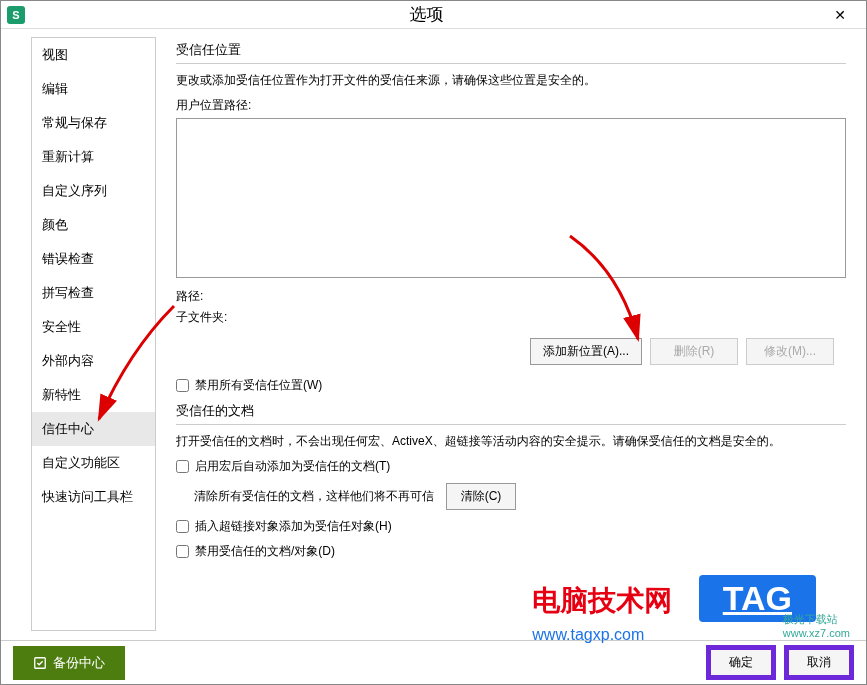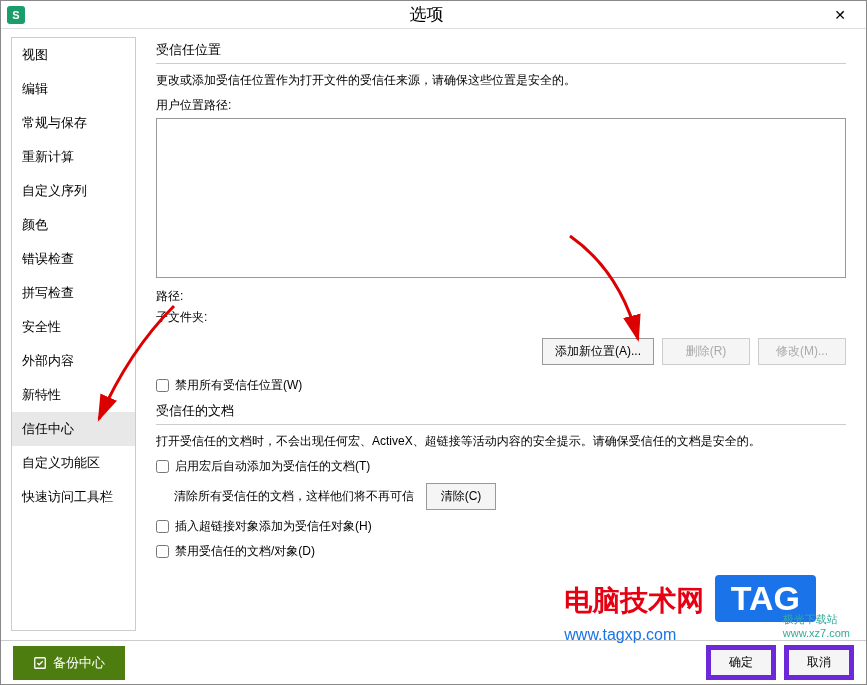--- a/index.html
+++ b/index.html
@@ -1,48 +1,48 @@
 <!DOCTYPE html>
 <html><head>
   <meta charset="utf-8">
   <style>
     * { margin: 0; padding: 0; box-sizing: border-box; font-family: "Microsoft YaHei", sans-serif; }
     body { width: 867px; height: 685px; background: #fff; border: 1px solid #888; position: relative; overflow: hidden; }
     .titlebar { height: 28px; background: #fff; border-bottom: 1px solid #ddd; display: flex; align-items: center; padding: 0 6px; font-size: 12px; }
     .app-icon { width: 18px; height: 18px; background: #1a9c6b; border-radius: 3px; display: flex; align-items: center; justify-content: center; color: #fff; font-weight: bold; font-size: 11px; margin-right: 8px; }
     .titlebar-title { flex: 1; font-size: 17px; text-align: center; }
     .close-btn { width: 40px; height: 28px; display: flex; align-items: center; justify-content: center; cursor: pointer; font-size: 14px; }
-    .main { display: flex; height: 610px; }
+    .main { display: flex; height: 610px; padding-left: 20px; }
     .sidebar { width: 125px; border-right: 1px solid #ccc; display: flex; flex-direction: column; margin: 8px 0 8px 10px; border: 1px solid #ccc; }
     .sidebar-item { padding: 8px 10px; font-size: 13px; cursor: pointer; }
     .sidebar-item.active { background: #e8e8e8; }
     .content { flex: 1; padding: 12px 20px; font-size: 13px; overflow: auto; }
     .section-title { font-size: 13px; margin-bottom: 8px; border-bottom: 1px solid #ccc; padding-bottom: 4px; }
     .desc { margin: 8px 0; font-size: 12px; }
     .label { font-size: 12px; margin: 8px 0 4px; }
     .listbox { width: 100%; height: 160px; border: 1px solid #999; background: #fff; margin-bottom: 10px; }
     .field-row { display: flex; margin: 4px 0; font-size: 12px; }
     .field-label { width: 70px; }
-    .btn-row { display: flex; justify-content: flex-end; gap: 8px; margin: 12px 0; }
+    .btn-row { display: flex; justify-content: flex-end; gap: 8px; margin: 12px 12px; }
     .btn { padding: 4px 12px; font-size: 12px; border: 1px solid #999; background: #f5f5f5; cursor: pointer; min-width: 88px; text-align: center; }
     .btn.disabled { color: #aaa; border-color: #ccc; cursor: default; }
     .checkbox-row { display: flex; align-items: center; margin: 8px 0; font-size: 12px; }
     .checkbox-row input { margin-right: 6px; }
     .clear-row { display: flex; align-items: center; gap: 12px; margin: 8px 0 8px 18px; font-size: 12px; }
     .footer { position: absolute; bottom: 0; left: 0; right: 0; height: 44px; border-top: 1px solid #ccc; display: flex; align-items: center; padding: 0 12px; background: #fff; }
     .backup-btn { background: #4d7c0f; color: #fff; padding: 8px 20px; font-size: 13px; cursor: pointer; display: flex; align-items: center; gap: 6px; border: none; }
     .backup-icon { width: 14px; height: 14px; }
     .footer-spacer { flex: 1; }
     .footer-btn { padding: 4px 16px; font-size: 12px; border: 5px solid #6d28d9; background: #f5f5f5; margin-left: 8px; cursor: pointer; min-width: 70px; text-align: center; }
     .arrow { position: absolute; pointer-events: none; }
     .arrow1 { left: 88px; top: 300px; }
     .arrow2 { left: 559px; top: 230px; }
     .watermark { position: absolute; bottom: 40px; right: 50px; pointer-events: none; }
     .wm-red { color: #e60012; font-size: 28px; font-weight: bold; font-family: Liberation Mono, monospace; }
-    .wm-tag { background: #1a73e8; color: #fff; font-size: 34px; font-weight: bold; padding: 4px 16px; border-radius: 4px; display: inline-block; margin-left: 6px; font-family: Arial; }
+    .wm-tag { background: #1a73e8; color: #fff; font-size: 34px; font-weight: bold; padding: 4px 24px; border-radius: 4px; display: inline-block; margin-left: 22px; font-family: Arial; text-decoration: underline; }
     .wm-url { color: #1a73e8; font-size: 16px; margin-top: 4px; }
     .wm-small { position: absolute; bottom: 45px; right: 16px; font-size: 11px; color: #3a9; pointer-events: none; }
   </style>
 </head>
 <body>
 
 <div class="titlebar">
   <div class="app-icon">S</div>
   <div class="titlebar-title">选项</div>
   <div class="close-btn">

